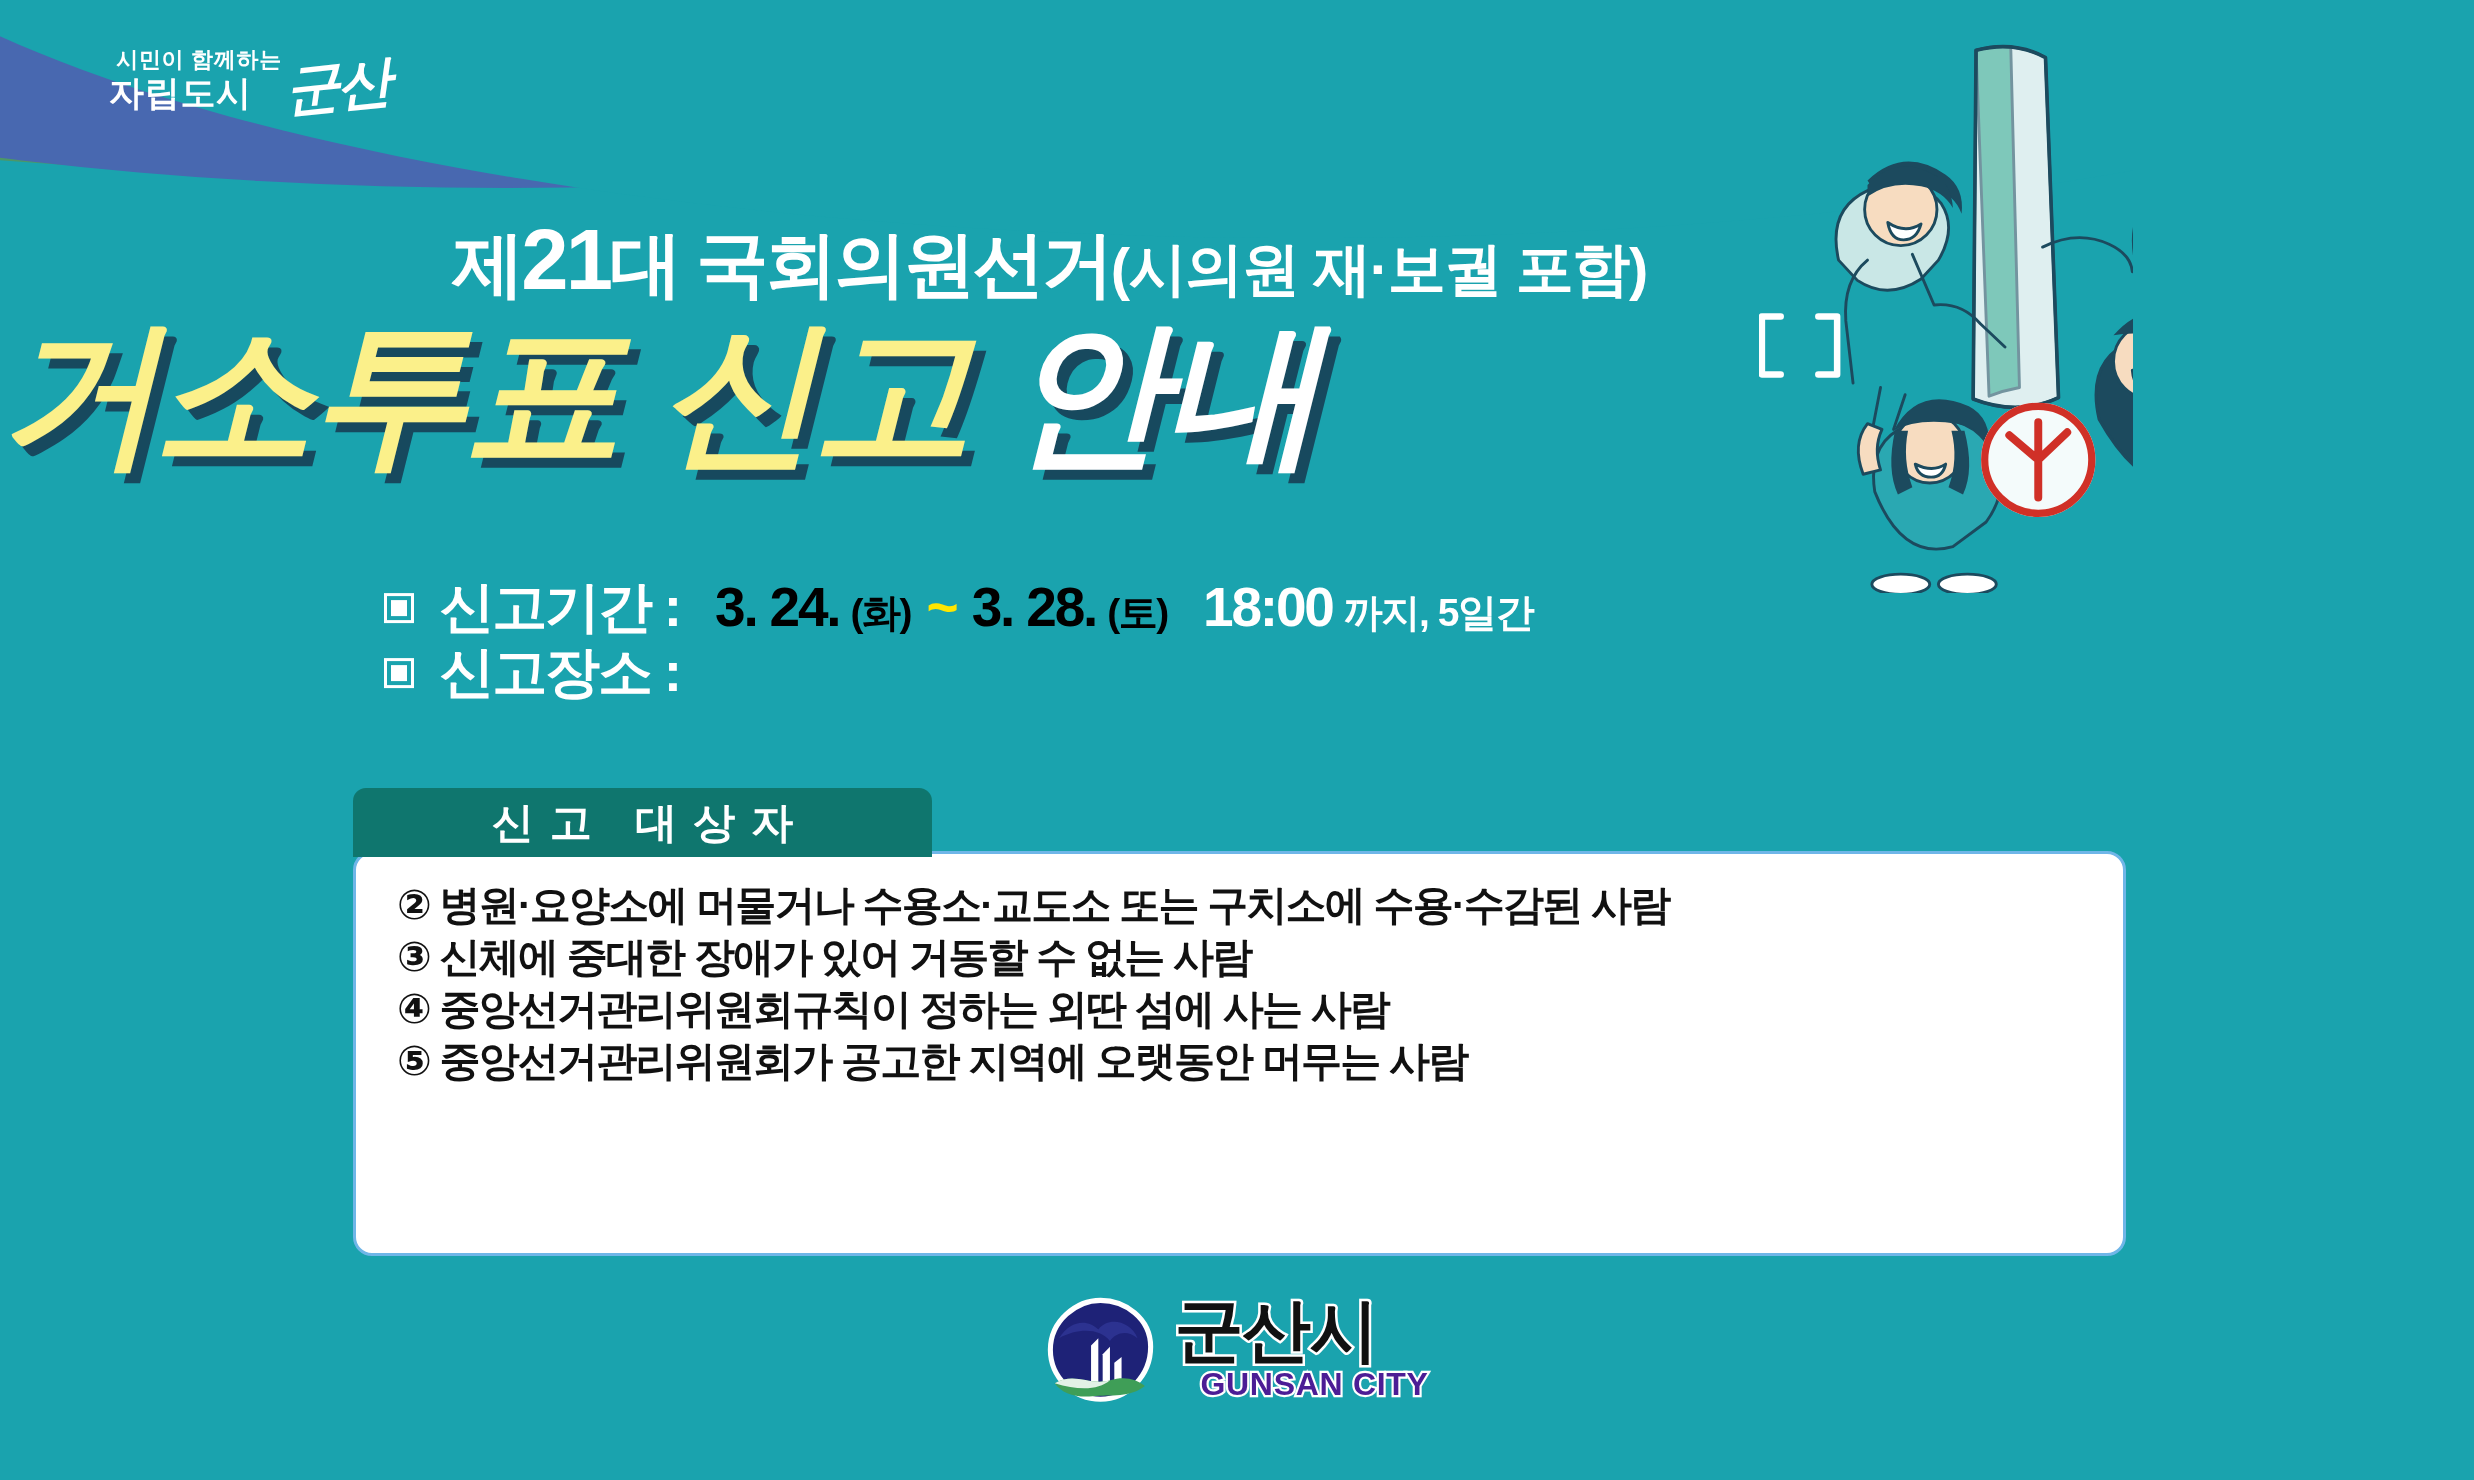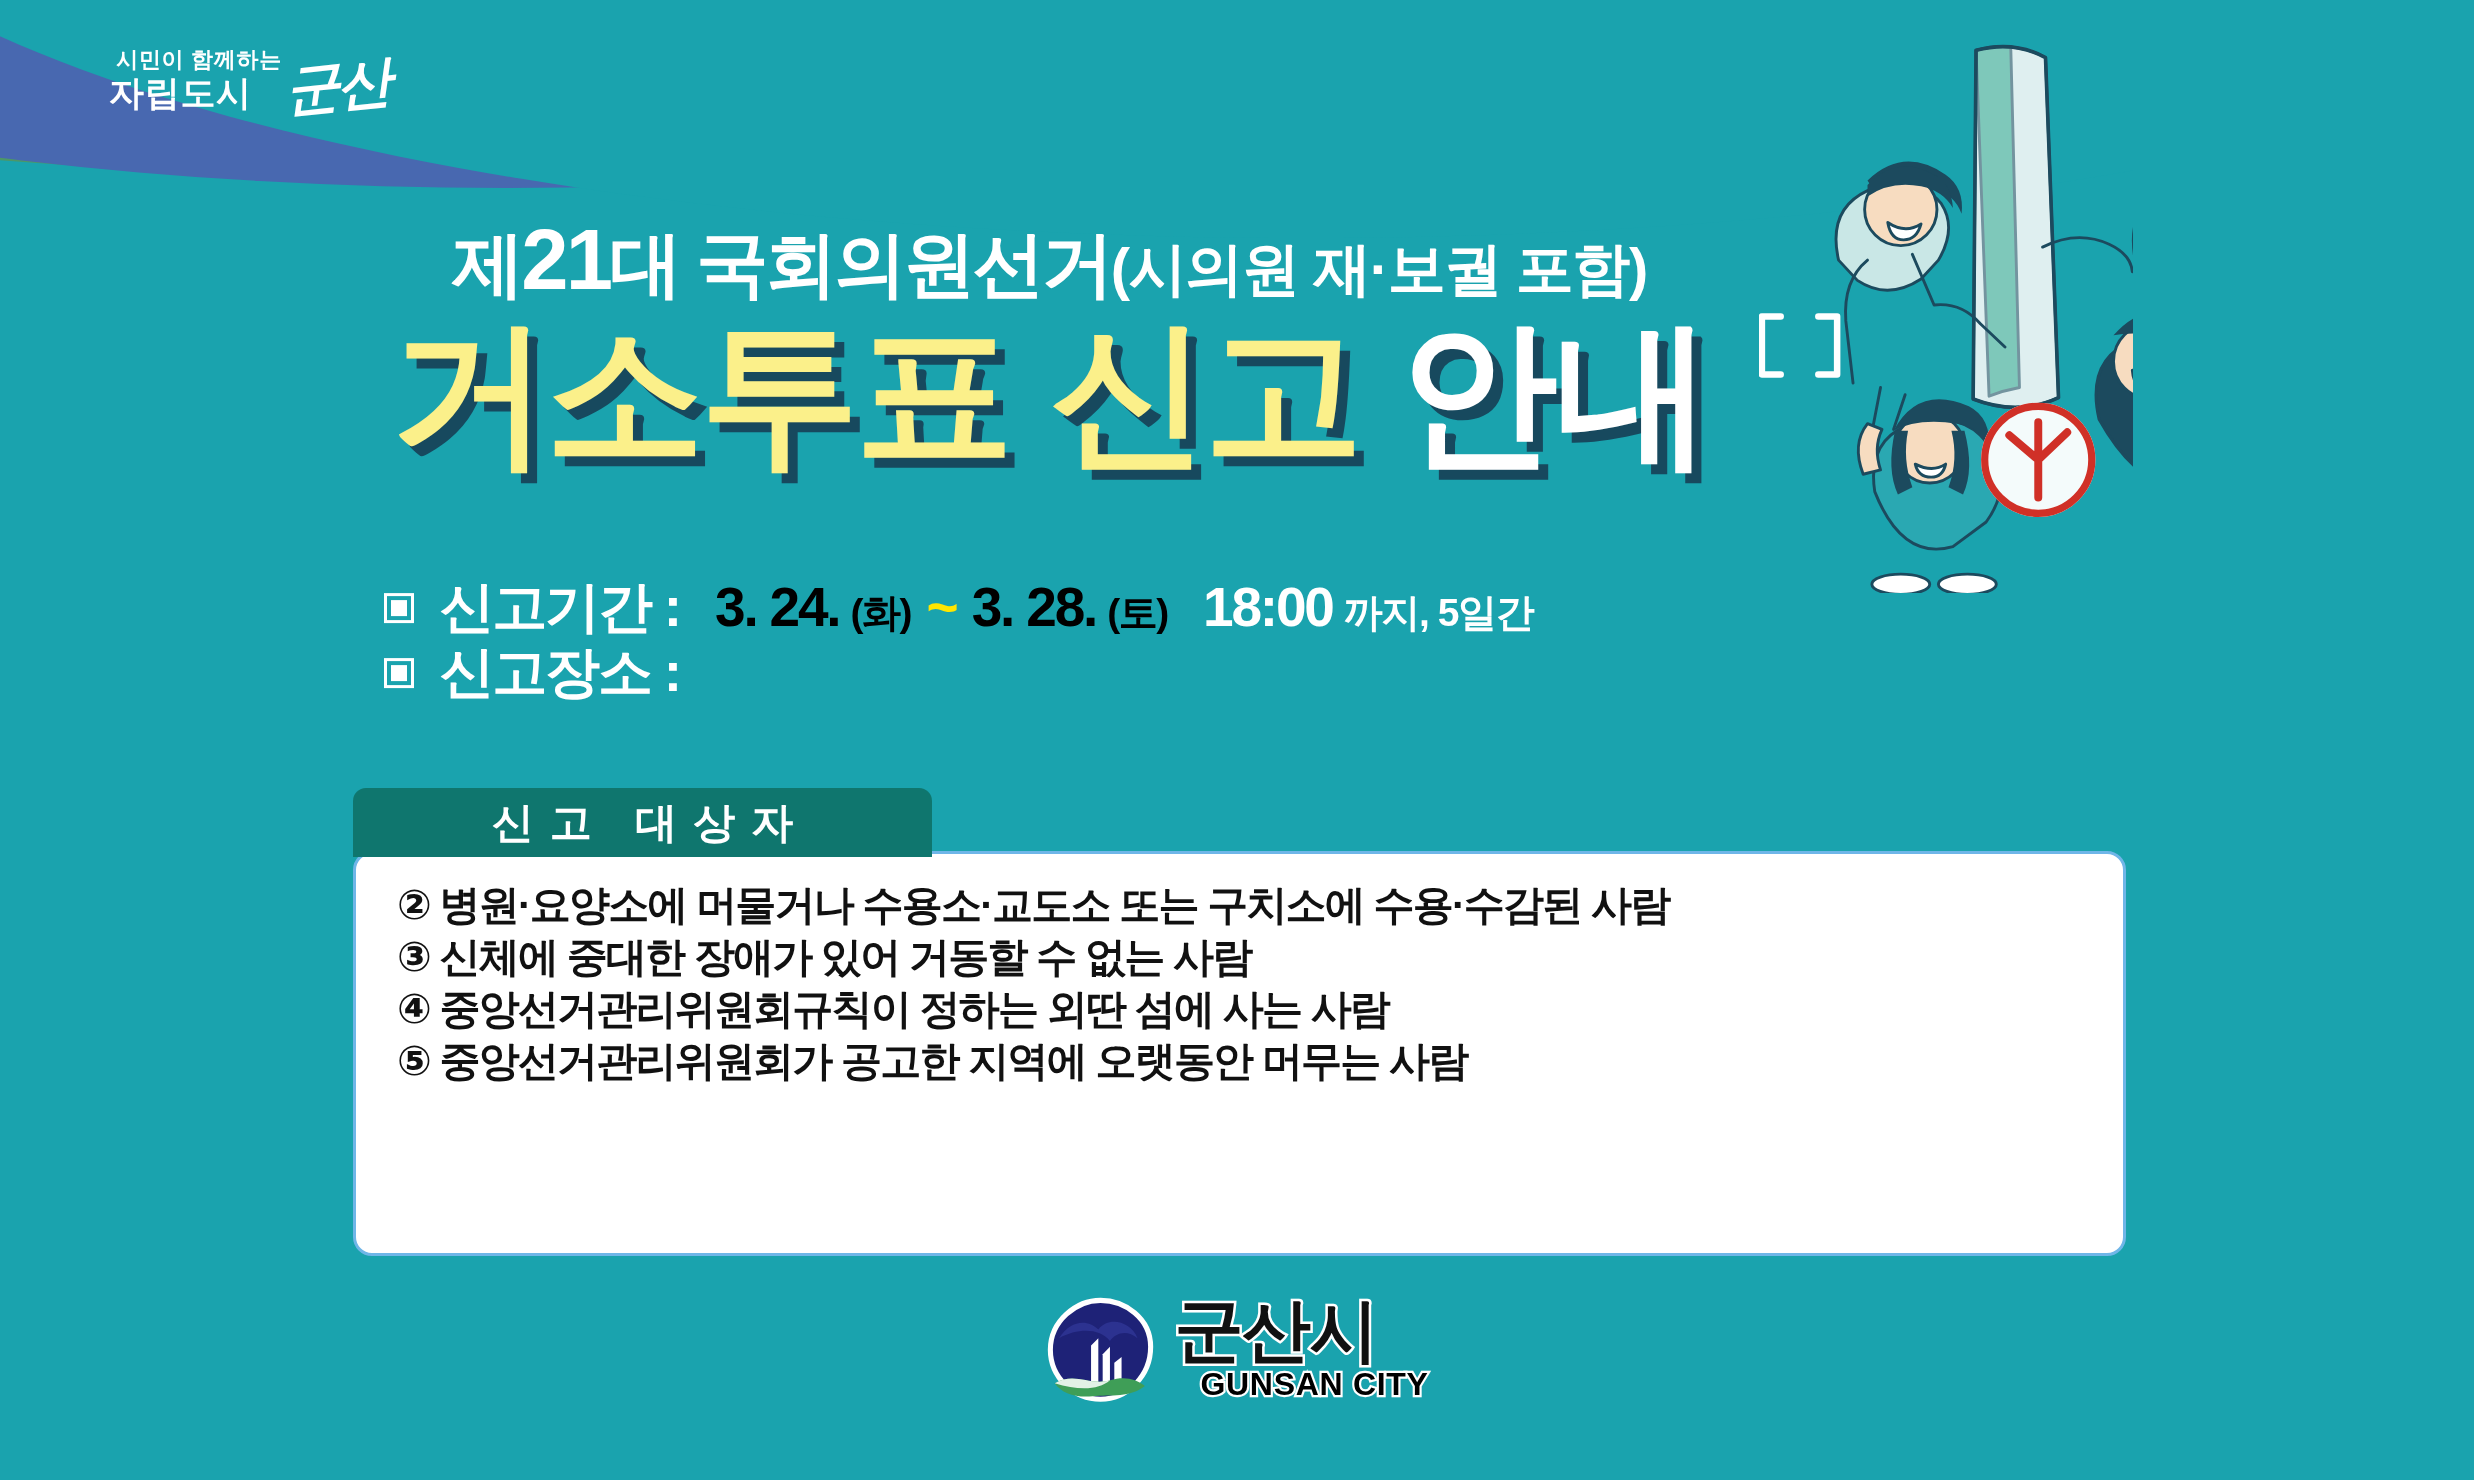--- a/index.html
+++ b/index.html
@@ -43,22 +43,22 @@
   
   .headline{position:absolute;left:0;top:217px;width:2099px;}
   .line-sub{
     text-align:center;color:#ffffff;font-size:72px;font-weight:800;
     letter-spacing:-2.9px;line-height:1.0;white-space:nowrap;
   }
   .line-sub .em21{font-size:85px;}
   .line-sub .paren{font-size:58px;letter-spacing:-1.4px;}
 
   .line-main{
-    text-align:center;font-size:159px;font-weight:900;line-height:1.0;
-    letter-spacing:-4.3px;white-space:nowrap;margin-top:11.6px;
+    font-size:159px;font-weight:900;line-height:1.0;
+    letter-spacing:-4.3px;white-space:nowrap;margin-top:11.6px;font-style:italic;
   }
   .t-yellow{color:#fbf08a;text-shadow:10px 10px 0 #17495e;}
   .t-white{color:#ffffff;text-shadow:10px 10px 0 #17495e;}
 
   
   .info{position:absolute;left:384px;top:575px;width:1810px;color:#ffffff;}
   .info-row{
     display:flex;align-items:baseline;white-space:nowrap;
     font-size:55px;font-weight:800;letter-spacing:-2.2px;line-height:1.18;gap:11px;
   }
@@ -97,21 +97,21 @@
     position:absolute;left:0;top:1296px;width:2475px;
     display:flex;align-items:flex-start;justify-content:center;gap:19px;
   }
   .emblem{position:relative;width:109px;height:109px;flex:0 0 auto;}
   .gs-text{display:flex;flex-direction:column;align-items:flex-start;line-height:1;}
   .gs-kr{
     font-size:69px;font-weight:900;color:#111111;letter-spacing:-1.4px;
     -webkit-text-stroke:5px #ffffff;paint-order:stroke fill;
   }
   .gs-en{
-    font-size:32px;font-weight:900;color:#000000;letter-spacing:0.7px;margin-top:2.9px;
+    font-size:32px;font-weight:900;color:#4c1d95;letter-spacing:0.7px;margin-top:2.9px;
     -webkit-text-stroke:4.3px #ffffff;paint-order:stroke fill;margin-left:26px;
   }
 </style>
 </head>
 <body>
 
 <div class="poster">
 
   <div class="bands">
     <div class="band band-yellow"></div>

